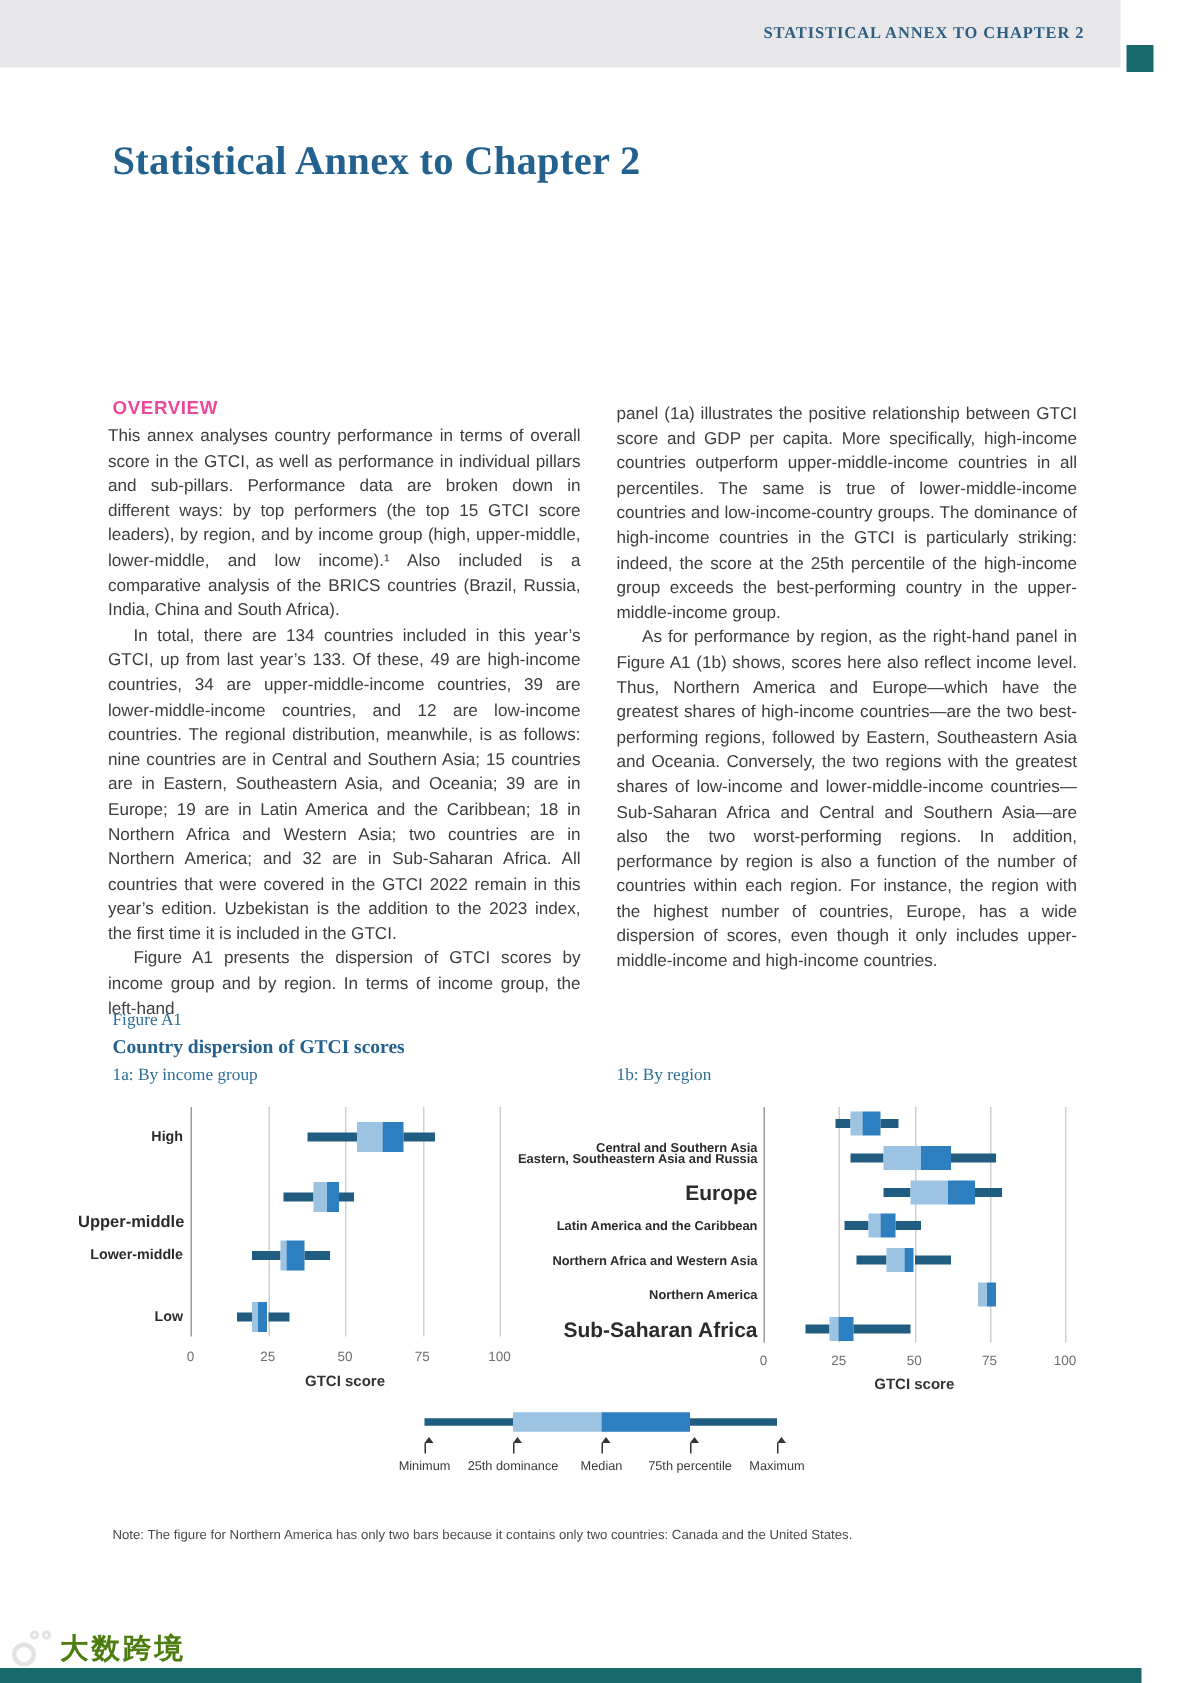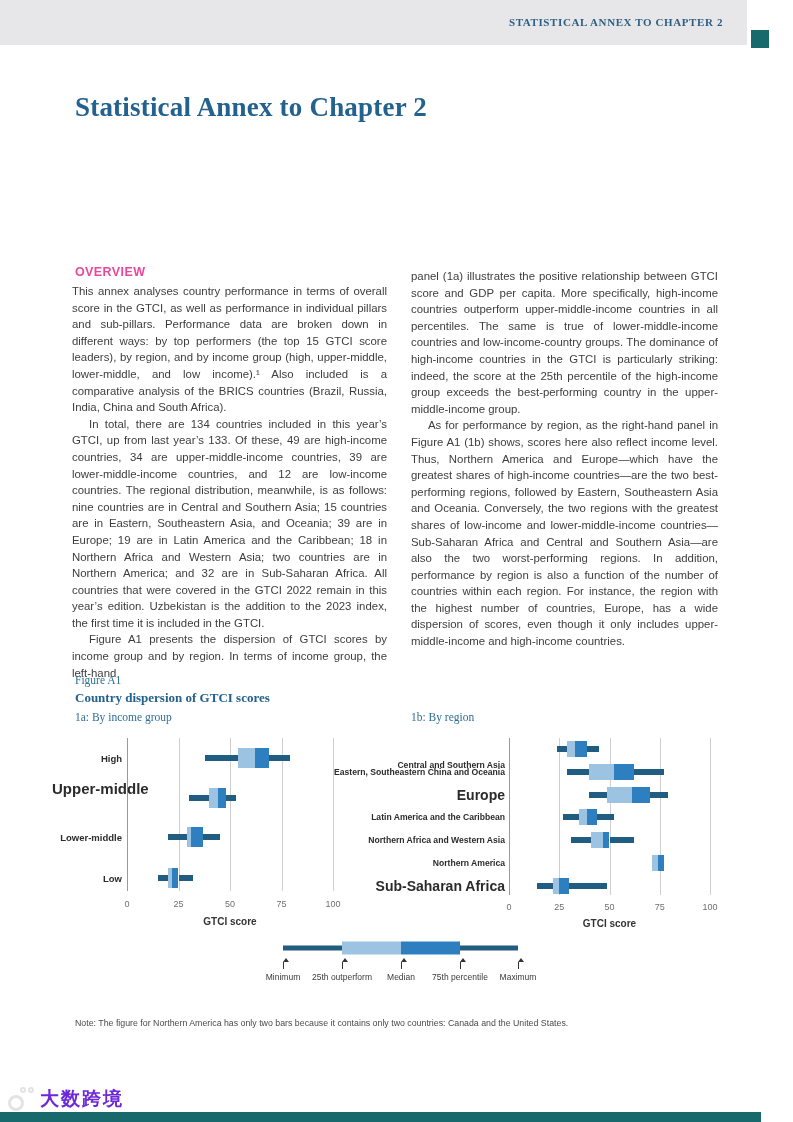--- a/index.html
+++ b/index.html
@@ -79,21 +79,21 @@
   .fig-note { position:absolute; left:75px; top:1018px; width:660px; font-size:8.8px; color:#4a4a4a; }
 
   .footer {
     position:absolute; right:70px; top:1061px; text-align:right;
     font-family:"Liberation Serif", serif; font-size:10.5px; letter-spacing:0.7px; color:#2d5f83;
   }
   .footer .page-num { font-weight:bold; font-size:11.5px; color:#1f5f8b; margin-left:12px; letter-spacing:0; }
 
   .watermark {
     position:absolute; left:8px; top:1085px; height:28px; display:flex; align-items:center;
-    color:#6d28d9; user-select:none;
+    color:#4d7c0f; user-select:none;
   }
   .wm-logo { position:relative; width:26px; height:24px; margin-right:6px; }
   .wm-logo .big {
     position:absolute; left:0; bottom:0; width:16px; height:16px;
     border:3px solid #e3e3e3; border-radius:50%;
   }
   .wm-logo .dot1, .wm-logo .dot2 {
     position:absolute; width:6px; height:6px; border:2px solid #e3e3e3; border-radius:50%;
   }
   .wm-logo .dot1 { left:12px; top:0; }
@@ -139,21 +139,21 @@
       <div class="x-tick" style="left: 155px; top: 166px;">50</div>
       <div class="gridline" style="left: 206.5px; top: 5px; height: 153px; background: rgb(207, 207, 207);"></div>
       <div class="x-tick" style="left: 206.5px; top: 166px;">75</div>
       <div class="gridline" style="left: 258px; top: 5px; height: 153px; background: rgb(207, 207, 207);"></div>
       <div class="x-tick" style="left: 258px; top: 166px;">100</div>
       <div class="cat-label" style="left: -23px; width: 70px; top: 25px; font-size: 9.5px;">High</div>
       <div class="whisker-seg" style="left: 130.28px; width: 32.96px; top: 25px; height: 6px; background: rgb(33, 93, 128);"></div>
       <div class="box-seg" style="left: 163.24px; width: 16.48px; top: 25px; height: 20px; background: rgb(156, 195, 226);"></div>
       <div class="box-seg" style="left: 179.72px; width: 14.42px; top: 25px; height: 20px; background: rgb(46, 127, 192);"></div>
       <div class="whisker-seg" style="left: 194.14px; width: 20.6px; top: 25px; height: 6px; background: rgb(33, 93, 128);"></div>
-      <div class="cat-label" style="left: -23px; width: 70px; top: 55px; font-size: 15px;">Upper-middle</div>
+      <div class="cat-label" style="left: -23px; width: 70px; top: 82px; font-size: 11px;">Upper-middle</div>
       <div class="whisker-seg" style="left: 113.8px; width: 20.6px; top: 65px; height: 6px; background: rgb(33, 93, 128);"></div>
       <div class="box-seg" style="left: 134.4px; width: 8.24px; top: 65px; height: 20px; background: rgb(156, 195, 226);"></div>
       <div class="box-seg" style="left: 142.64px; width: 8.24px; top: 65px; height: 20px; background: rgb(46, 127, 192);"></div>
       <div class="whisker-seg" style="left: 150.88px; width: 10.3px; top: 65px; height: 6px; background: rgb(33, 93, 128);"></div>
       <div class="cat-label" style="left: -23px; width: 70px; top: 104px; font-size: 9.5px;">Lower-middle</div>
       <div class="whisker-seg" style="left: 93.2px; width: 18.54px; top: 104px; height: 6px; background: rgb(33, 93, 128);"></div>
       <div class="box-seg" style="left: 111.74px; width: 4.12px; top: 104px; height: 20px; background: rgb(156, 195, 226);"></div>
       <div class="box-seg" style="left: 115.86px; width: 12.36px; top: 104px; height: 20px; background: rgb(46, 127, 192);"></div>
       <div class="whisker-seg" style="left: 128.22px; width: 16.48px; top: 104px; height: 6px; background: rgb(33, 93, 128);"></div>
       <div class="cat-label" style="left: -23px; width: 70px; top: 145px; font-size: 9.5px;">Low</div>
@@ -172,21 +172,21 @@
       <div class="x-tick" style="left: 249.5px; top: 169px;">50</div>
       <div class="gridline" style="left: 299.75px; top: 5px; height: 157px; background: rgb(207, 207, 207);"></div>
       <div class="x-tick" style="left: 299.75px; top: 169px;">75</div>
       <div class="gridline" style="left: 350px; top: 5px; height: 157px; background: rgb(207, 207, 207);"></div>
       <div class="x-tick" style="left: 350px; top: 169px;">100</div>
       <div class="cat-label" style="left: -30px; width: 175px; top: 32px; font-size: 8.6px;">Central and Southern Asia</div>
       <div class="whisker-seg" style="left: 197.24px; width: 10.05px; top: 16px; height: 6px; background: rgb(33, 93, 128);"></div>
       <div class="box-seg" style="left: 207.29px; width: 8.04px; top: 16px; height: 16px; background: rgb(156, 195, 226);"></div>
       <div class="box-seg" style="left: 215.33px; width: 12.06px; top: 16px; height: 16px; background: rgb(46, 127, 192);"></div>
       <div class="whisker-seg" style="left: 227.39px; width: 12.06px; top: 16px; height: 6px; background: rgb(33, 93, 128);"></div>
-      <div class="cat-label" style="left: -30px; width: 175px; top: 39px; font-size: 8.6px;">Eastern, Southeastern China and Oceania</div>
+      <div class="cat-label" style="left: -30px; width: 175px; top: 39px; font-size: 8.6px;">Eastern, Southeastern Asia and Russia</div>
       <div class="whisker-seg" style="left: 207.29px; width: 22.11px; top: 39px; height: 6px; background: rgb(33, 93, 128);"></div>
       <div class="box-seg" style="left: 229.4px; width: 24.12px; top: 39px; height: 16px; background: rgb(156, 195, 226);"></div>
       <div class="box-seg" style="left: 253.52px; width: 20.1px; top: 39px; height: 16px; background: rgb(46, 127, 192);"></div>
       <div class="whisker-seg" style="left: 273.62px; width: 30.15px; top: 39px; height: 6px; background: rgb(33, 93, 128);"></div>
       <div class="cat-label" style="left: -30px; width: 175px; top: 62px; font-size: 14px;">Europe</div>
       <div class="whisker-seg" style="left: 229.4px; width: 18.09px; top: 62px; height: 6px; background: rgb(33, 93, 128);"></div>
       <div class="box-seg" style="left: 247.49px; width: 24.12px; top: 62px; height: 16px; background: rgb(156, 195, 226);"></div>
       <div class="box-seg" style="left: 271.61px; width: 18.09px; top: 62px; height: 16px; background: rgb(46, 127, 192);"></div>
       <div class="whisker-seg" style="left: 289.7px; width: 18.09px; top: 62px; height: 6px; background: rgb(33, 93, 128);"></div>
       <div class="cat-label" style="left: -30px; width: 175px; top: 84px; font-size: 8.6px;">Latin America and the Caribbean</div>
@@ -217,21 +217,21 @@
       <div class="whisker-seg" style="left: 230px; width: 58px; top: 12px; height: 5px; background: rgb(33, 93, 128);"></div>
       <div class="legend-arrow" style="left: 53px; top: 22px;">
         <div class="head"></div>
         <div class="stem"></div>
       </div>
       <div class="legend-label" style="left: 53px; top: 36px;">Minimum</div>
       <div class="legend-arrow" style="left: 112px; top: 22px;">
         <div class="head"></div>
         <div class="stem"></div>
       </div>
-      <div class="legend-label" style="left: 112px; top: 36px;">25th outperform</div>
+      <div class="legend-label" style="left: 112px; top: 36px;">25th dominance</div>
       <div class="legend-arrow" style="left: 171px; top: 22px;">
         <div class="head"></div>
         <div class="stem"></div>
       </div>
       <div class="legend-label" style="left: 171px; top: 36px;">Median</div>
       <div class="legend-arrow" style="left: 230px; top: 22px;">
         <div class="head"></div>
         <div class="stem"></div>
       </div>
       <div class="legend-label" style="left: 230px; top: 36px;">75th percentile</div>

